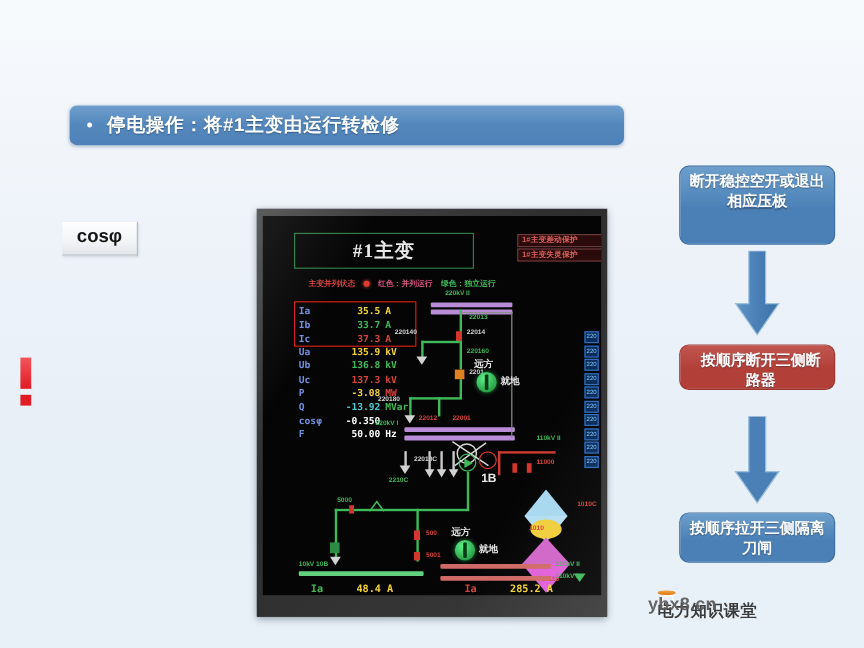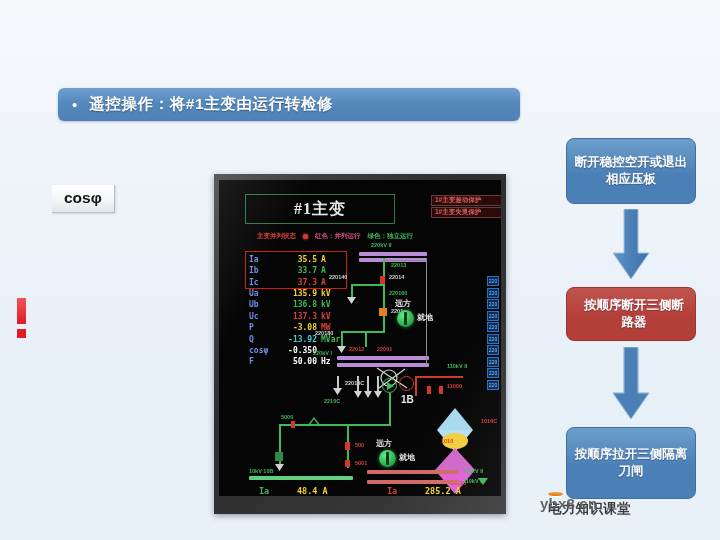--- a/index.html
+++ b/index.html
@@ -65,38 +65,38 @@
   #warn-icon .dot {
     position: absolute; left: 1px; top: 31px;
     width: 9px; height: 9px;
     background: #e01b24;
   }
 
   
   .flow-box {
     position: absolute; left: 566px; width: 130px;
     border-radius: 8px;
-    display: flex; align-items: center; justify-content: center;
+    display: flex; justify-content: center;
     text-align: center;
     font-size: 12.5px; font-weight: bold; line-height: 1.35;
     color: #ffffff;
     text-shadow: 0 1px 1px rgba(40,40,60,.45);
     padding: 4px 6px;
   }
   .flow-blue {
     background: linear-gradient(180deg,#6d9fcb 0%, #4a80b6 55%, #4a80b6 100%);
     border: 1.5px solid #3c6fa4;
   }
   .flow-red {
     background: linear-gradient(180deg,#c0554f 0%, #b23f38 55%, #b23f38 100%);
     border: 1.5px solid #9d342e;
   }
   #flow-box-1 { top: 138px; height: 66px; }
-  #flow-box-2 { top: 287px; height: 54px; padding-left: 12px; }
-  #flow-box-3 { top: 427px; height: 72px; }
+  #flow-box-2 { top: 287px; height: 38px; padding-left: 12px; }
+  #flow-box-3 { top: 427px; height: 42px; }
 
   .flow-arrow {
     position: absolute; left: 612px; width: 38px;
   }
   #flow-arrow-1 { top: 209px; height: 72px; }
   #flow-arrow-2 { top: 347px; height: 74px; }
 
   
   #scada-photo {
     position: absolute; left: 214px; top: 174px;
@@ -271,21 +271,21 @@
     letter-spacing: .2px;
   }
 </style>
 </head>
 <body>
 
 <div id="slide">
 
   <div id="title-banner">
     <span class="bullet">•</span>
-    <span class="ttext">遥控操作：将#1主变由运行转检修</span>
+    <span class="ttext">停电操作：将#1主变由运行转检修</span>
   </div>
 
   <div id="remote-op-box">
     <span>cosφ</span>
   </div>
 
   <div id="warn-icon">
     <div class="bar"></div>
       <div class="dot"></div>
   </div>

